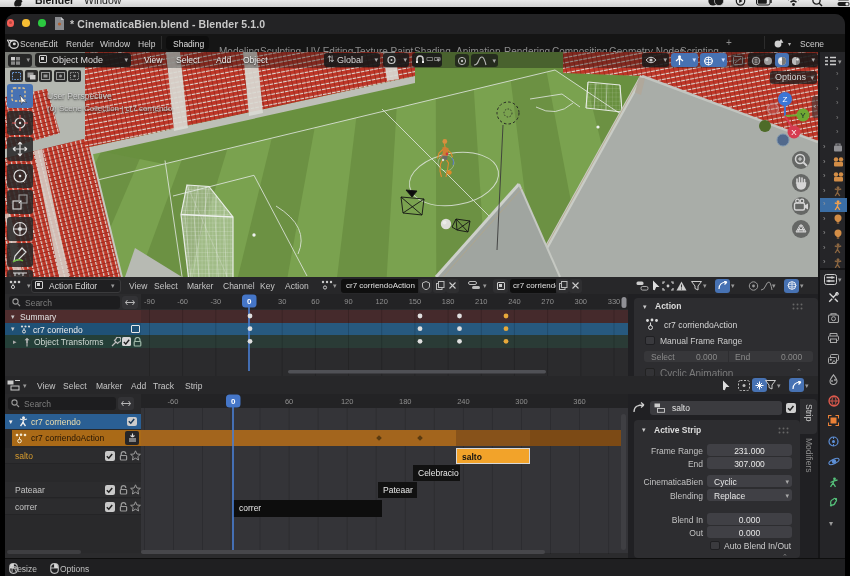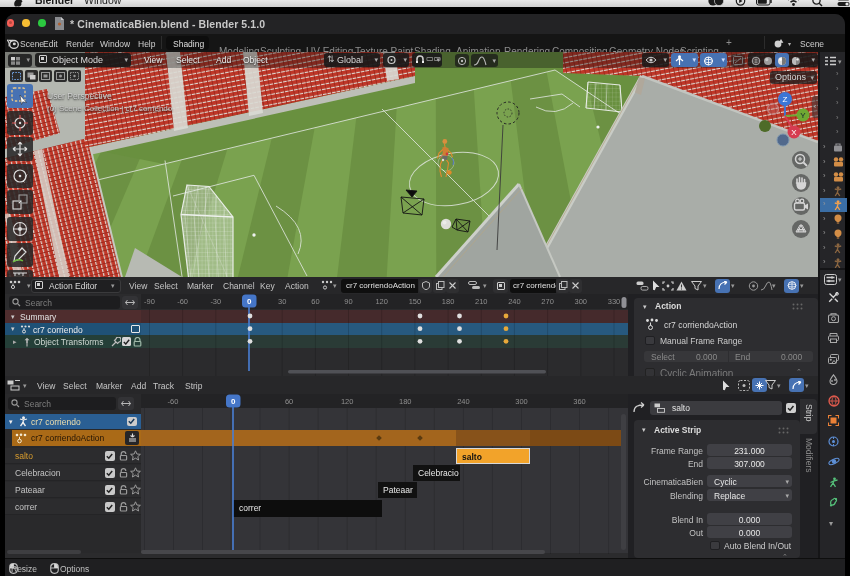--- a/index.html
+++ b/index.html
@@ -820,35 +820,20 @@
         </svg>
       </span>
       <svg style="position:absolute;left:114px;top:3px" width="9" height="10" viewBox="0 0 9 10">
         <path d="M2.2 4.5 V3 a2.3 2.3 0 0 1 4.6 0" fill="none" stroke="#9a9a9a" stroke-width="1.2"></path>
         <rect x="1.4" y="4.5" width="6.2" height="4.5" rx="0.8" fill="none" stroke="#9a9a9a" stroke-width="1.2"></rect>
       </svg>
       <svg style="position:absolute;left:125px;top:2.5px" width="11" height="11" viewBox="0 0 11 11">
         <path d="M5.5 0.8 L6.9 4 L10.4 4.3 L7.8 6.6 L8.6 10 L5.5 8.2 L2.4 10 L3.2 6.6 L0.6 4.3 L4.1 4 Z" fill="none" stroke="#9a9a9a" stroke-width="1"></path>
       </svg>
     </div>
- <div class="abs nrow" style="top:88.5px">
-      <span class="txt" style="left:10px;top:3.5px;font-size:8.5px;color:#c6c6c6">Celebracion</span>
-      <span class="abs" style="left:100px;top:3.5px;width:9.5px;height:9.5px;background:#c9c9c9;border-radius:2px">
-        <svg style="position:absolute;left:1.2px;top:1.8px" width="7" height="7" viewBox="0 0 7 7">
-          <path d="M0.8 3.2 L2.8 5.2 L6.2 1" stroke="#222" stroke-width="1.5" fill="none"></path>
-        </svg>
-      </span>
-      <svg style="position:absolute;left:114px;top:3px" width="9" height="10" viewBox="0 0 9 10">
-        <path d="M2.2 4.5 V3 a2.3 2.3 0 0 1 4.6 0" fill="none" stroke="#9a9a9a" stroke-width="1.2"></path>
-        <rect x="1.4" y="4.5" width="6.2" height="4.5" rx="0.8" fill="none" stroke="#9a9a9a" stroke-width="1.2"></rect>
-      </svg>
-      <svg style="position:absolute;left:125px;top:2.5px" width="11" height="11" viewBox="0 0 11 11">
-        <path d="M5.5 0.8 L6.9 4 L10.4 4.3 L7.8 6.6 L8.6 10 L5.5 8.2 L2.4 10 L3.2 6.6 L0.6 4.3 L4.1 4 Z" fill="none" stroke="#9a9a9a" stroke-width="1"></path>
-      </svg>
-    </div>
  <div class="abs nrow" style="top:105.5px">
       <span class="txt" style="left:10px;top:3.5px;font-size:8.5px;color:#c6c6c6">Pateaar</span>
       <span class="abs" style="left:100px;top:3.5px;width:9.5px;height:9.5px;background:#c9c9c9;border-radius:2px">
         <svg style="position:absolute;left:1.2px;top:1.8px" width="7" height="7" viewBox="0 0 7 7">
           <path d="M0.8 3.2 L2.8 5.2 L6.2 1" stroke="#222" stroke-width="1.5" fill="none"></path>
         </svg>
       </span>
       <svg style="position:absolute;left:114px;top:3px" width="9" height="10" viewBox="0 0 9 10">
         <path d="M2.2 4.5 V3 a2.3 2.3 0 0 1 4.6 0" fill="none" stroke="#9a9a9a" stroke-width="1.2"></path>
         <rect x="1.4" y="4.5" width="6.2" height="4.5" rx="0.8" fill="none" stroke="#9a9a9a" stroke-width="1.2"></rect>

